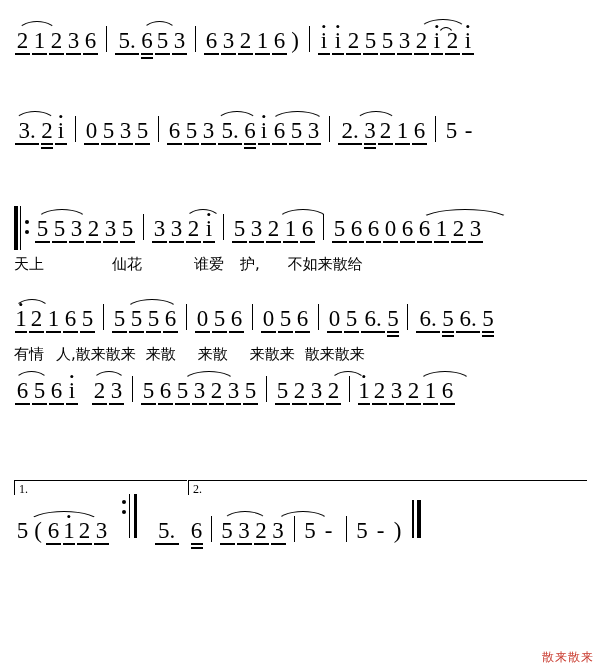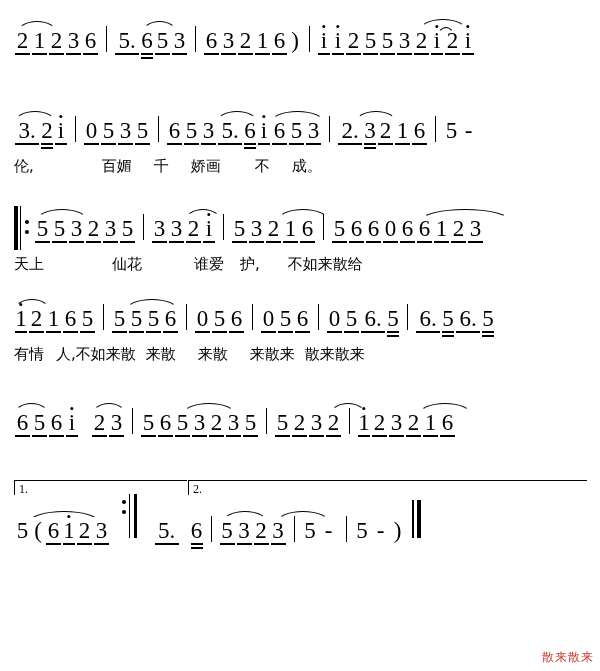--- a/index.html
+++ b/index.html
@@ -153,23 +153,20 @@
     </div>
   </div>
 
   <div class="system" style="top:108px;">
     <div class="notes">
       <span class="n u1" style="width:26px">3.</span><span class="n u2" style="width:14px">2</span><span class="n u1 dotup" style="width:14px">i</span><span class="bar"></span><span class="n u1" style="width:17px">0</span><span class="n u1" style="width:17px">5</span><span class="n u1" style="width:17px">3</span><span class="n u1" style="width:17px">5</span><span class="bar"></span><span class="n u1" style="width:17px">6</span><span class="n u1" style="width:17px">5</span><span class="n u1" style="width:17px">3</span><span class="n u1" style="width:26px">5.</span><span class="n u2" style="width:14px">6</span><span class="n u1 dotup" style="width:14px">i</span><span class="n u1" style="width:17px">6</span><span class="n u1" style="width:17px">5</span><span class="n u1" style="width:17px">3</span><span class="bar"></span><span class="n u1" style="width:26px">2.</span><span class="n u2" style="width:14px">3</span><span class="n u1" style="width:17px">2</span><span class="n u1" style="width:17px">1</span><span class="n u1" style="width:17px">6</span><span class="bar"></span><span class="n" style="width:17px">5</span><span class="n" style="width:17px">-</span>
       <span class="slur" style="left:14px; top:3px; width:40px;"></span>
       <span class="slur" style="left:216px; top:3px; width:40px;"></span>
       <span class="slur" style="left:270px; top:3px; width:53px;"></span>
       <span class="slur" style="left:355px; top:3px; width:40px;"></span>
-    </div>
-    <div class="lyrics">
-      <span>伦,</span><span class="sp" style="width:68px"></span><span>百媚</span><span class="sp" style="width:22px"></span><span>千</span><span class="sp" style="width:22px"></span><span>娇画</span><span class="sp" style="width:34px"></span><span>不</span><span class="sp" style="width:22px"></span><span>成。</span>
     </div>
   </div>
 
   <div class="system" style="top:206px;">
     <div class="notes">
       <span class="repeat-start" style="left:14px;">
         <span class="thick" style="left:0;"></span>
         <span class="thin" style="left:6px;"></span>
         <span class="rdot" style="left:11px; top:14px;"></span>
         <span class="rdot" style="left:11px; top:24px;"></span>
@@ -185,25 +182,25 @@
     </div>
   </div>
 
   <div class="system" style="top:296px;">
     <div class="notes">
       <span class="n u1 dotup" style="width:14px">1</span><span class="n u1" style="width:17px">2</span><span class="n u1" style="width:17px">1</span><span class="n u1" style="width:17px">6</span><span class="n u1" style="width:17px">5</span><span class="bar"></span><span class="n u1" style="width:17px">5</span><span class="n u1" style="width:17px">5</span><span class="n u1" style="width:17px">5</span><span class="n u1" style="width:17px">6</span><span class="bar"></span><span class="n u1" style="width:17px">0</span><span class="n u1" style="width:17px">5</span><span class="n u1" style="width:17px">6</span><span class="bar"></span><span class="n u1" style="width:17px">0</span><span class="n u1" style="width:17px">5</span><span class="n u1" style="width:17px">6</span><span class="bar"></span><span class="n u1" style="width:17px">0</span><span class="n u1" style="width:17px">5</span><span class="n u1" style="width:26px">6.</span><span class="n u2" style="width:14px">5</span><span class="bar"></span><span class="n u1" style="width:26px">6.</span><span class="n u2" style="width:14px">5</span><span class="n u1" style="width:26px">6.</span><span class="n u2" style="width:14px">5</span>
       <span class="slur" style="left:14px; top:3px; width:34px;"></span>
       <span class="slur" style="left:125px; top:3px; width:52px;"></span>
     </div>
     <div class="lyrics">
-      <span>有情</span><span class="sp" style="width:12px"></span><span>人,不如来散</span><span class="sp" style="width:10px"></span><span>来散</span><span class="sp" style="width:22px"></span><span>来散</span><span class="sp" style="width:22px"></span><span>来散来</span><span class="sp" style="width:10px"></span><span>散来散来</span>
-    </div>
-  </div>
-
-  <div class="system" style="top:400px;">
+      <span>有情</span><span class="sp" style="width:12px"></span><span>人,散来散来</span><span class="sp" style="width:10px"></span><span>来散</span><span class="sp" style="width:22px"></span><span>来散</span><span class="sp" style="width:22px"></span><span>来散来</span><span class="sp" style="width:10px"></span><span>散来散来</span>
+    </div>
+  </div>
+
+  <div class="system" style="top:368px;">
     <div class="notes">
       <span class="n u1" style="width:17px">6</span><span class="n u1" style="width:17px">5</span><span class="n u1" style="width:17px">6</span><span class="n u1 dotup" style="width:14px">i</span><span class="sp" style="width:12px"></span><span class="n u1" style="width:17px">2</span><span class="n u1" style="width:17px">3</span><span class="bar"></span><span class="n u1" style="width:17px">5</span><span class="n u1" style="width:17px">6</span><span class="n u1" style="width:17px">5</span><span class="n u1" style="width:17px">3</span><span class="n u1" style="width:17px">2</span><span class="n u1" style="width:17px">3</span><span class="n u1" style="width:17px">5</span><span class="bar"></span><span class="n u1" style="width:17px">5</span><span class="n u1" style="width:17px">2</span><span class="n u1" style="width:17px">3</span><span class="n u1" style="width:17px">2</span><span class="bar"></span><span class="n u1 dotup" style="width:14px">1</span><span class="n u1" style="width:17px">2</span><span class="n u1" style="width:17px">3</span><span class="n u1" style="width:17px">2</span><span class="n u1" style="width:17px">1</span><span class="n u1" style="width:17px">6</span>
       <span class="slur" style="left:14px; top:3px; width:33px;"></span>
       <span class="slur" style="left:92px; top:3px; width:32px;"></span>
       <span class="slur" style="left:182px; top:3px; width:52px;"></span>
       <span class="slur" style="left:330px; top:3px; width:34px;"></span>
       <span class="slur" style="left:418px; top:3px; width:52px;"></span>
     </div>
   </div>
 

